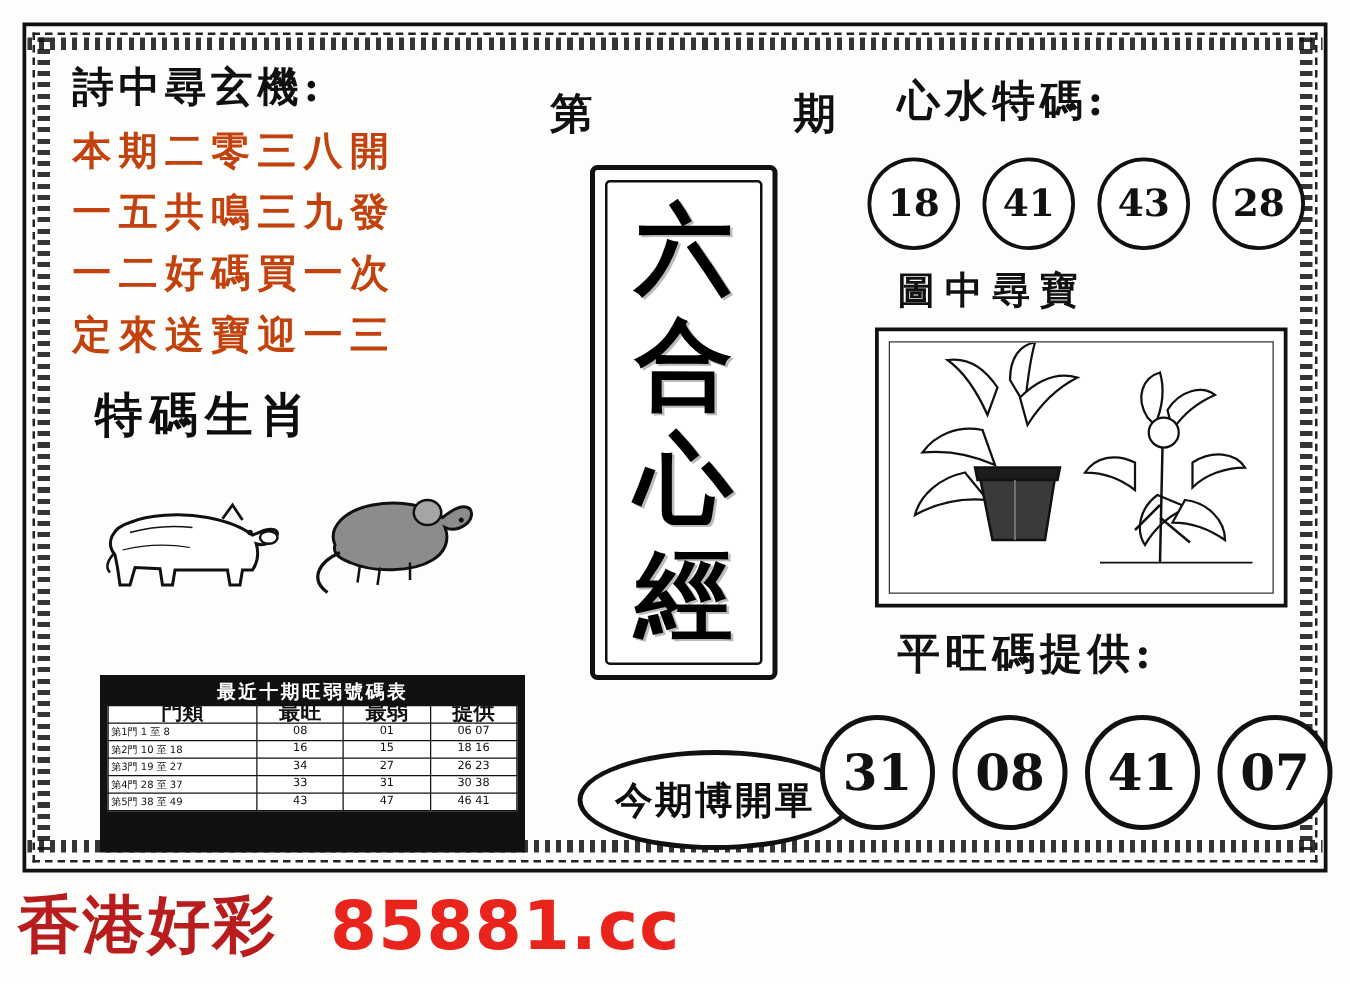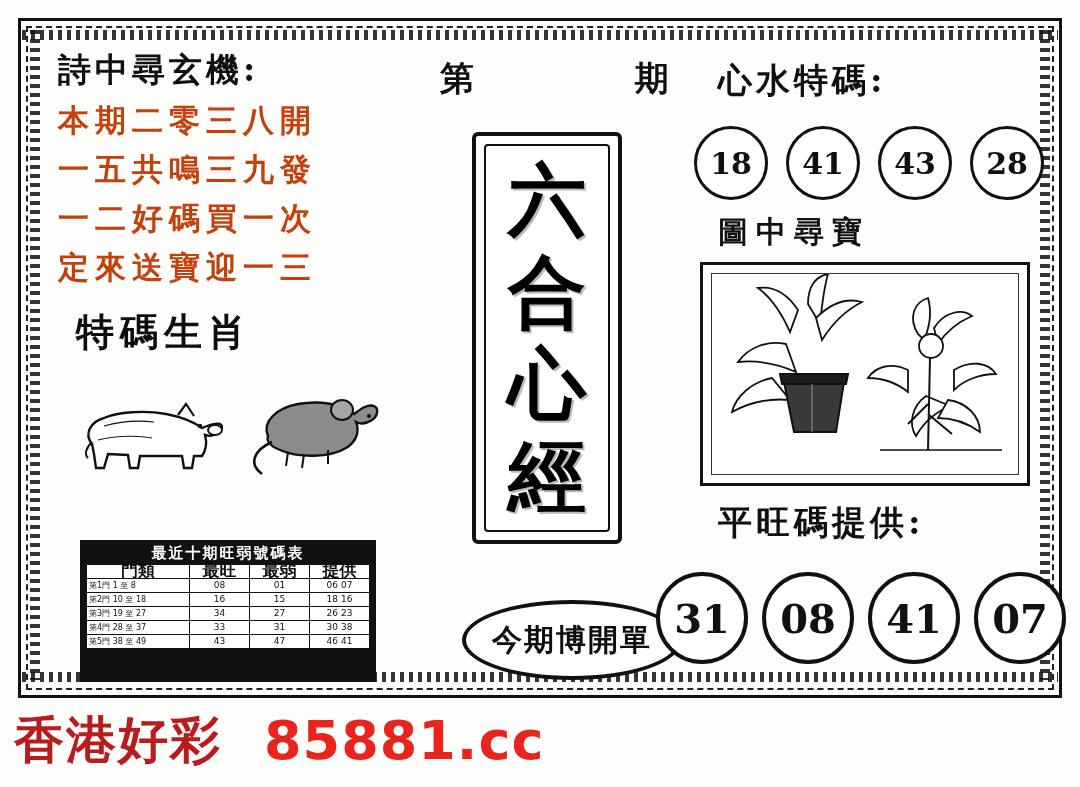--- a/index.html
+++ b/index.html
@@ -79,41 +79,41 @@
   }
   .animals {
     position:relative; width:330px; height:120px; margin-top:6px; margin-left:16px;
   }
   
   .pig { position:absolute; left:0; top:18px; }
   .rat { position:absolute; left:168px; top:6px; }
 
   
   .table-box {
-    position:absolute; left:80px; top:540px; width:296px; height:142px;
+    position:absolute; left:80px; top:540px; width:340px; height:142px;
     background:#111; padding:5px 6px; box-sizing:border-box;
   }
   .table-box .tbl-caption {
     color:#fff; font-family:"DejaVu Serif", serif; font-weight:bold;
     font-size:15px; text-align:center; letter-spacing:2px; line-height:16px;
   }
   table.wk {
     width:100%; border-collapse:collapse; background:#fff; margin-top:3px;
     font-family:"DejaVu Sans", sans-serif;
   }
   table.wk th, table.wk td {
     border:1px solid #111; font-size:9px; text-align:center;
     padding:1px 0; color:#111; line-height:11px;
   }
   table.wk th { font-size:17px; font-weight:bold; font-family:Liberation Mono, monospace; }
   table.wk td.lbl { font-size:8px; text-align:left; padding-left:2px; }
 
   
   .mid-head {
-    position:absolute; left:440px; top:56px; width:250px;
+    position:absolute; left:440px; top:68px; width:250px;
     font-family:"DejaVu Serif", serif; font-weight:bold; font-size:34px;
     color:#101010; letter-spacing:2px;
   }
   .mid-head .qi { margin-left:145px; }
   .title-frame {
     position:absolute; left:472px; top:132px; width:150px; height:412px;
     border:4px solid #111; border-radius:6px; background:#fff;
     box-sizing:border-box;
   }
   .title-frame-inner {

